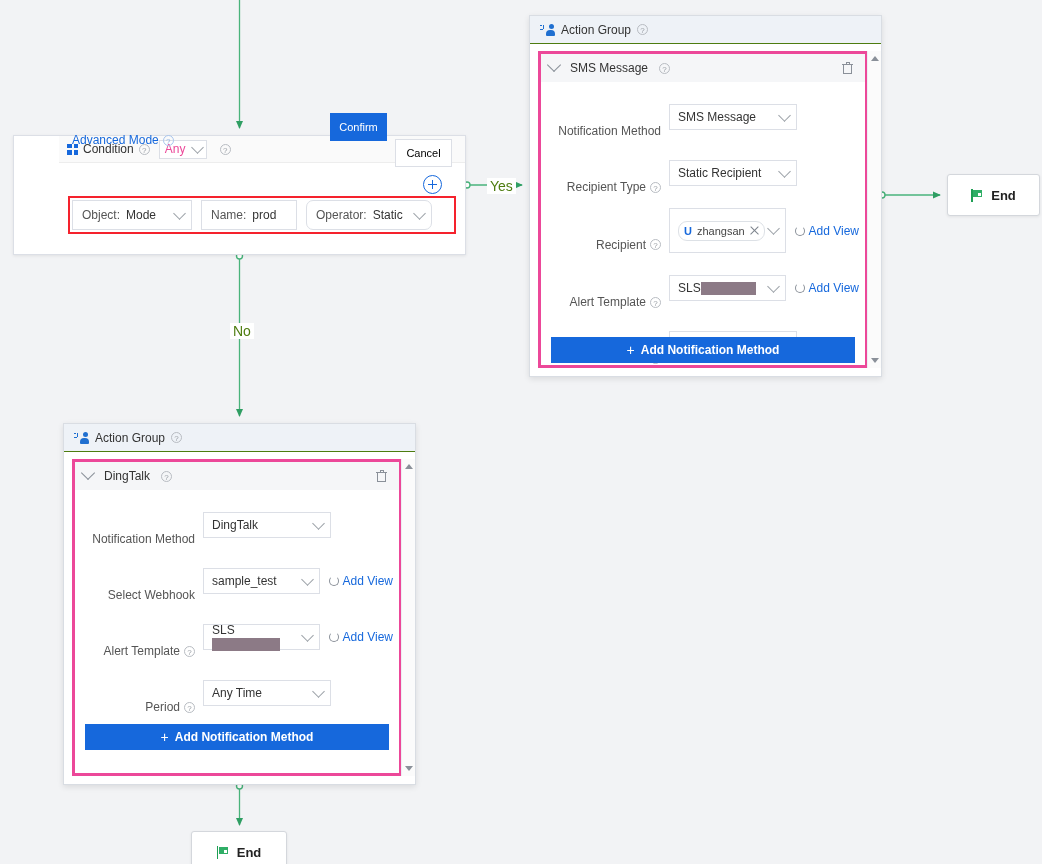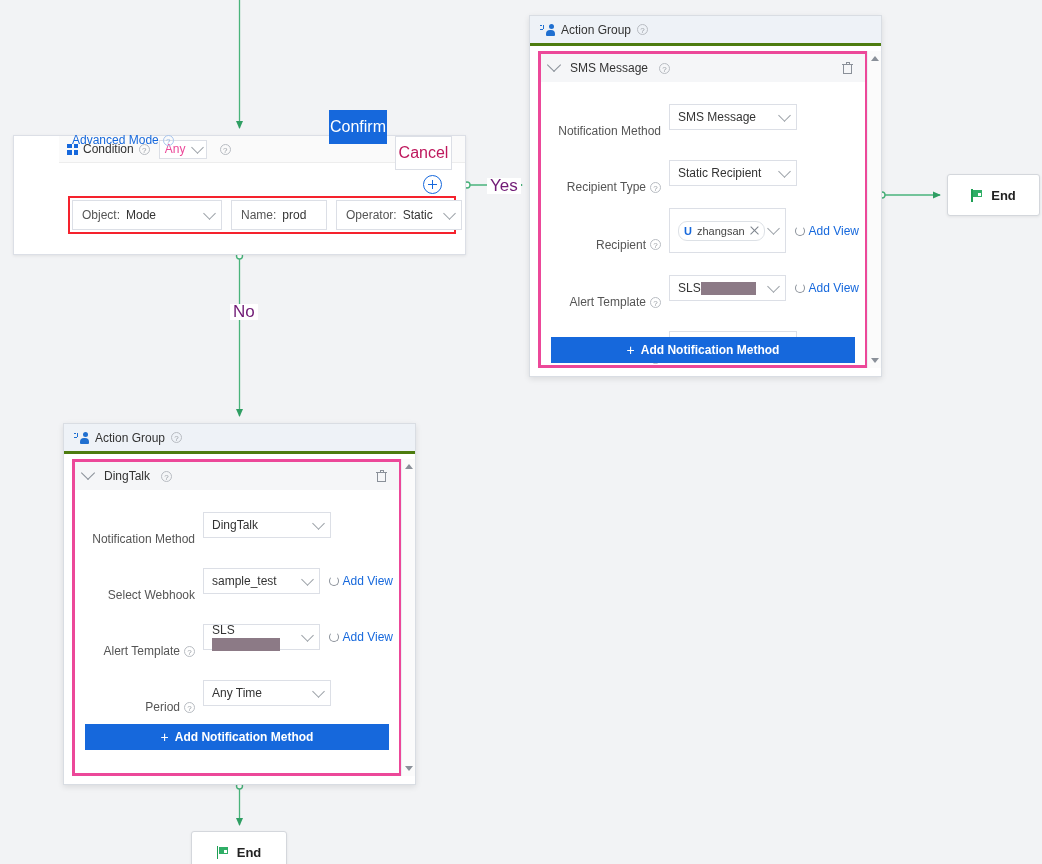--- a/index.html
+++ b/index.html
@@ -28,22 +28,22 @@
   #edge-layer {
     position: absolute;
     left: 0; top: 0;
     width: 1042px; height: 864px;
     pointer-events: none;
   }
 
   .edge-label {
     position: absolute;
     background: #ffffff;
-    color: #701a75;
-    font-size: 17px;
+    color: #4d7c0f;
+    font-size: 14px;
     line-height: 14px;
     padding: 1px 3px;
     white-space: nowrap;
   }
 
   
   .node {
     position: absolute;
     background: #ffffff;
     border: 1px solid #d9dde3;
@@ -145,23 +145,23 @@
     display: flex;
     align-items: center;
     padding: 0 7px 0 9px;
     box-sizing: border-box;
     font-size: 12px;
     color: #333;
     gap: 6px;
   }
   .cond-field .lbl { color: #555; }
   .cond-field .val { color: #333; }
-  .cond-field.obj { width: 150px; justify-content: space-between;}
+  .cond-field.obj { width: 120px; justify-content: space-between;}
   .cond-field.name { width: 96px; }
-  .cond-field.op { width: 126px; justify-content: space-between;}
+  .cond-field.op { width: 126px; justify-content: space-between; border-radius: 7px;}
   .cond-field .grp { display:flex; gap:6px; align-items:center;}
 
   .plus-circle {
     position: absolute;
     left: 423px; top: 175px;
     width: 19px; height: 19px;
     border: 1.4px solid #1668dc;
     border-radius: 50%;
     box-sizing: border-box;
   }
@@ -182,39 +182,39 @@
   }
   .adv-mode {
     color: #1668dc;
     font-size: 12px;
     display: flex; align-items: center; gap: 4px;
     cursor: pointer;
   }
   .adv-mode .qmark { border-color:#a9c6ee; color:#8fb3e3;}
   .footer-btns { margin-left:auto; display:flex; gap:8px;}
   .btn {
-    height: 34px;
+    height: 28px;
     min-width: 57px;
-    font-size: 16px;
+    font-size: 11px;
     display:flex; align-items:center; justify-content:center;
     box-sizing:border-box;
     cursor:pointer;
   }
   .btn.primary { background:#1668dc; color:#fff; border:1px solid #1668dc;}
-  .btn.default { background:#fff; color:#be185d; border:1px solid #dcdfe6;margin-top:26px;}
+  .btn.default { background:#fff; color:#000000; border:1px solid #dcdfe6;margin-top:26px;}
 
   
   .ag-node { box-shadow: 0 2px 6px rgba(0,0,0,.10); }
   #ag-sms  { left: 529px; top: 15px;  width: 353px; height: 362px; }
   #ag-ding { left: 63px;  top: 423px; width: 353px; height: 362px; }
 
   .ag-header {
     height: 27px;
     background: #eef2f7;
-    border-bottom: 3px solid #4d7c0f;
+    border-bottom: 1px solid #4d7c0f;
     display:flex; align-items:center; gap:6px;
     padding: 0 10px;
   }
   .ag-header .ag-title { font-size:12px; color:#333;}
 
   .person-icon { position:relative; width:15px; height:12px; flex:none;}
   .person-icon .head {
     position:absolute; right:1px; top:0px;
     width:5px; height:5px; border-radius:50%;
     background:#1f6fd0;
@@ -430,21 +430,21 @@
     <line x1="885" y1="195" x2="940" y2="195" stroke="#49b37b" stroke-width="1.3" marker-end="url(#arrow)"></line>
 
     <circle cx="239.5" cy="256" r="3" fill="#ffffff" stroke="#49b37b" stroke-width="1.4"></circle>
     <line x1="239.5" y1="259" x2="239.5" y2="416" stroke="#49b37b" stroke-width="1.3" marker-end="url(#arrow)"></line>
 
     <circle cx="239.5" cy="786" r="3" fill="#ffffff" stroke="#49b37b" stroke-width="1.4"></circle>
     <line x1="239.5" y1="789" x2="239.5" y2="825" stroke="#49b37b" stroke-width="1.3" marker-end="url(#arrow)"></line>
   </svg>
 
   <div class="edge-label" style="left:487px; top:178px;">Yes</div>
-  <div class="edge-label" style="left:230px; top:304px;">No</div>
+  <div class="edge-label" style="left:230px; top:323px;">No</div>
 
   <div class="node" id="condition-node">
     <div class="cond-header">
       <span class="grid-icon">
           <i></i>
           <i></i>
           <i></i>
           <i></i>
         </span>
       <span class="cond-title">Condition</span>

